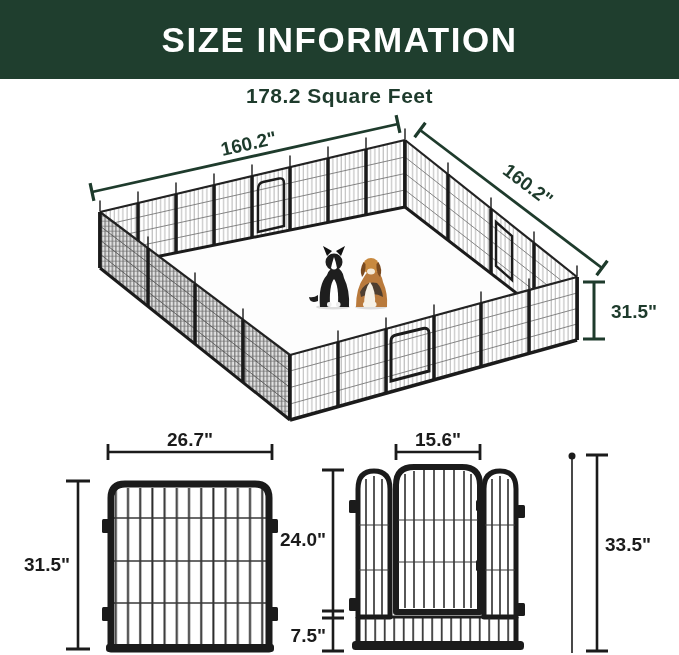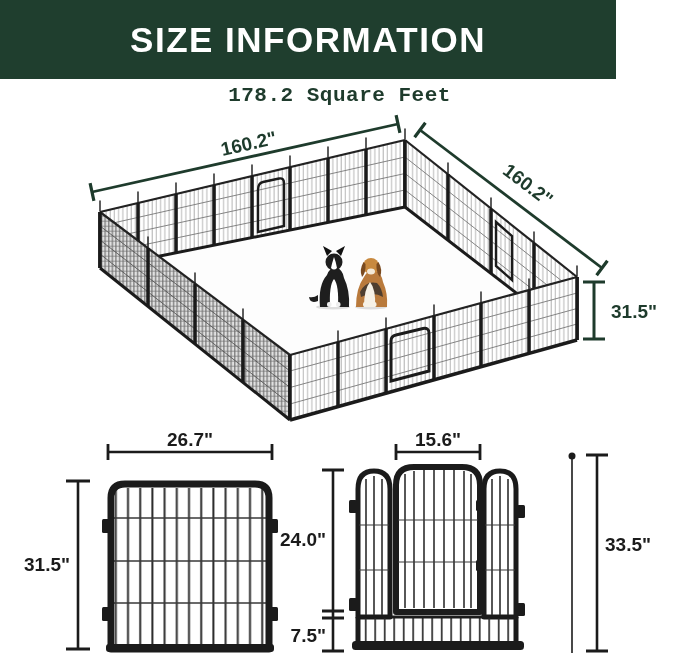--- a/index.html
+++ b/index.html
@@ -5,39 +5,38 @@
   * { margin:0; padding:0; box-sizing:border-box; }
   html,body { width:679px; height:655px; }
   body {
     position:relative;
     background:#ffffff;
     font-family:"Liberation Sans", sans-serif;
     overflow:hidden;
   }
   .header {
     position:absolute; top:0; left:0;
-    width:616px; height:79px;
+    width:679px; height:79px;
     background:#1F3E2E;
     display:flex; align-items:center; justify-content:center;
   }
   .header .title {
     color:#ffffff;
     font-size:35px;
     font-weight:bold;
     letter-spacing:1.5px;
   }
   .subtitle {
     position:absolute; top:84px; left:0;
     width:679px;
     text-align:center;
     color:#1E3B2C;
     font-size:21px;
     font-weight:bold;
     letter-spacing:0.5px;
-    font-family:Liberation Mono, monospace;
   }
   svg.diagram { position:absolute; top:0; left:0; }
   svg text {
     font-family:"Liberation Sans", sans-serif;
     font-weight:bold;
     font-size:19px;
   }
   text.green { fill:#1E3B2C; }
   text.black { fill:#1B1B1B; }
 </style>

